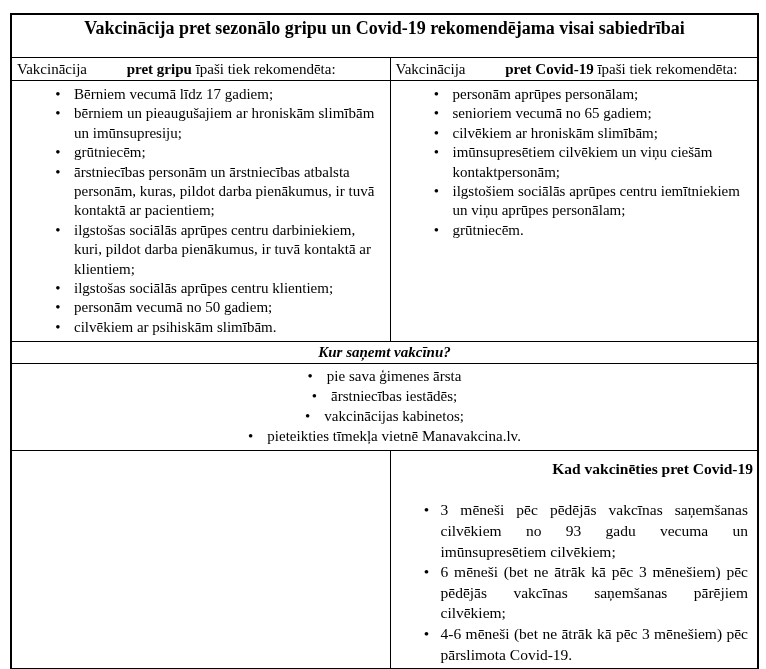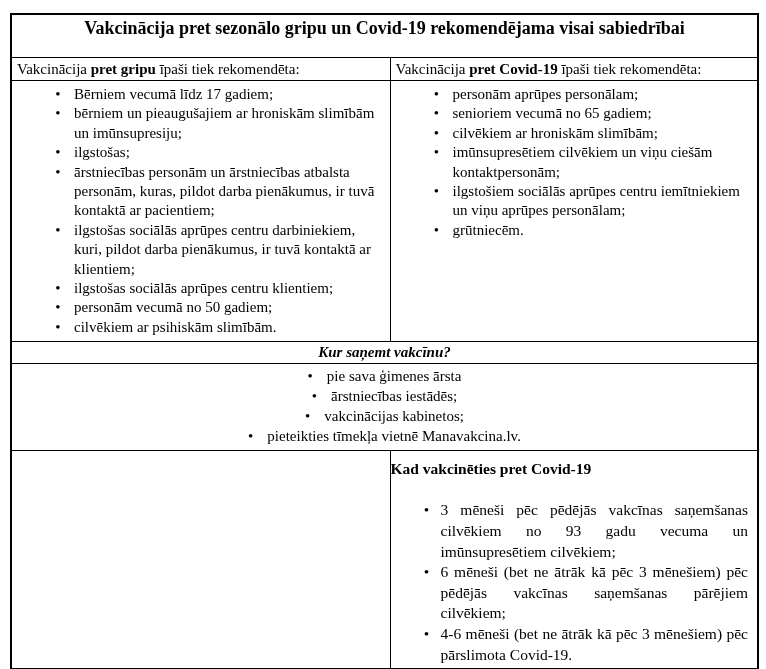--- a/index.html
+++ b/index.html
@@ -39,21 +39,21 @@
     font-size: 18px;
   }
   
   .col-header {
     height: 23px;
     padding: 2px 4px 2px 5px;
     line-height: 18px;
     white-space: nowrap;
     overflow: hidden;
   }
-  .col-header .hdr-bold { font-weight: bold; }
+  .col-header .hdr-bold { font-weight: bold; margin-left: 36px; }
   
   .list-cell {
     height: 258px;
     padding: 4px 2px 4px 0;
   }
   .bullet-row {
     display: flex;
     line-height: 19.4px;
   }
   .bullet-marker {
@@ -92,21 +92,21 @@
     flex: 0 0 auto;
     padding-right: 0;
   }
   
   .empty-cell { height: 218px; }
   .when-cell {
     height: 218px;
     padding: 4px 4px 0 0;
   }
   .when-title {
-    text-align: left;
+    text-align: right;
     font-weight: bold;
     line-height: 21px;
     margin: 3px 0 21px 0;
     font-size: 15.5px;
   }
   .when-cell .bullet-row {
     line-height: 20.6px;
     font-size: 15.5px;
   }
   .when-cell .bullet-marker {
@@ -152,21 +152,21 @@
               <span class="bullet-text">Bērniem vecumā līdz 17 gadiem;</span>
             </div>
 
             <div class="bullet-row">
               <span class="bullet-marker">•</span>
               <span class="bullet-text">bērniem un pieaugušajiem ar hroniskām slimībām un imūnsupresiju;</span>
             </div>
 
             <div class="bullet-row">
               <span class="bullet-marker">•</span>
-              <span class="bullet-text">ilgstošas;</span>
+              <span class="bullet-text">grūtniecēm;</span>
             </div>
 
             <div class="bullet-row">
               <span class="bullet-marker">•</span>
               <span class="bullet-text">ārstniecības personām un ārstniecības atbalsta personām, kuras, pildot darba pienākumus, ir tuvā kontaktā ar pacientiem;</span>
             </div>
 
             <div class="bullet-row">
               <span class="bullet-marker">•</span>
               <span class="bullet-text">ilgstošas sociālās aprūpes centru darbiniekiem, kuri, pildot darba pienākumus, ir tuvā kontaktā ar klientiem;</span>

